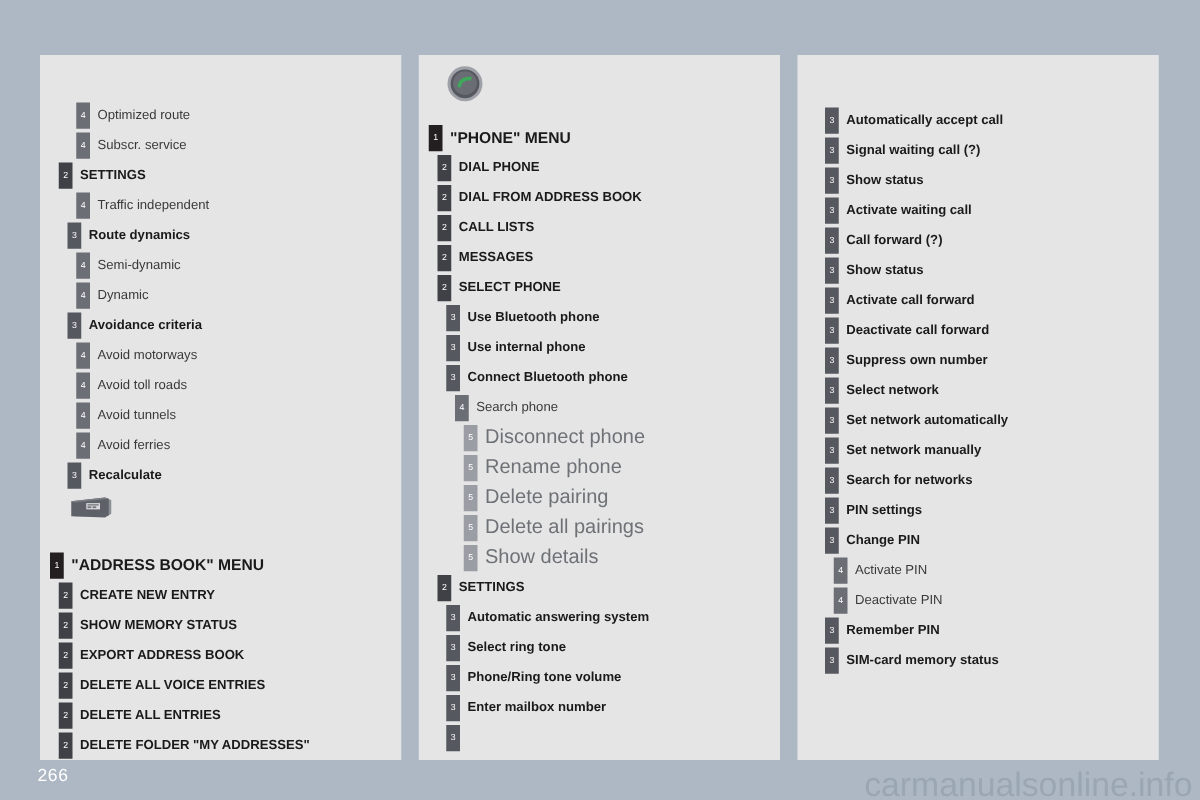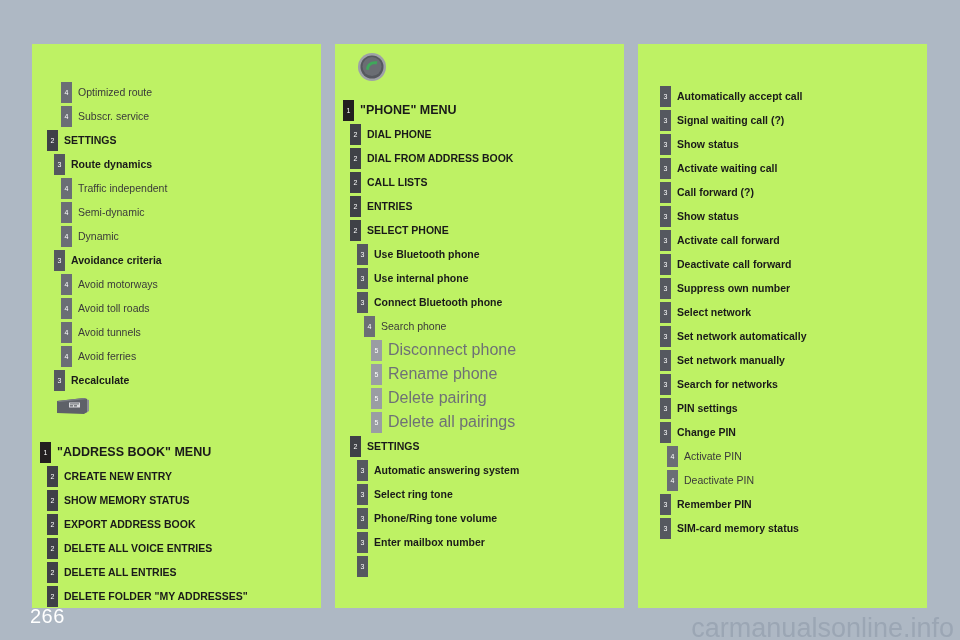--- a/index.html
+++ b/index.html
@@ -24,21 +24,21 @@
     position: absolute;
     left: 32px;
     top: 44px;
     width: 896px;
     height: 564px;
     display: flex;
     gap: 14px;
   }
 
   .panel {
-    background: #bef264;
+    background: #e5e5e5;
     width: 289px;
     height: 564px;
     position: relative;
     box-sizing: border-box;
     overflow: hidden;
   }
 
   .panel-inner {
     position: absolute;
     left: 0;
@@ -114,21 +114,21 @@
     height: 30px;
   }
   .spacer-sm { height: 14px; }
 
   
   .page-number {
     position: absolute;
     left: 30px;
     bottom: 12px;
     color: #ffffff;
-    font-size: 20px;
+    font-size: 14px;
     font-family: "Liberation Sans", sans-serif;
     letter-spacing: 0.5px;
   }
 
   .watermark {
     position: absolute;
     right: 6px;
     bottom: -4px;
     color: #9ba6b4;
     font-size: 27px;
@@ -150,27 +150,27 @@
             <span class="label">Optimized route</span>
           </div>
           <div class="row lvl4">
             <span class="badge">4</span>
             <span class="label">Subscr. service</span>
           </div>
           <div class="row lvl2">
             <span class="badge">2</span>
             <span class="label">SETTINGS</span>
           </div>
+          <div class="row lvl4">
+            <span class="badge">4</span>
+            <span class="label">Traffic independent</span>
+          </div>
           <div class="row lvl3">
             <span class="badge">3</span>
             <span class="label">Route dynamics</span>
-          </div>
-          <div class="row lvl4">
-            <span class="badge">4</span>
-            <span class="label">Traffic independent</span>
           </div>
           <div class="row lvl4">
             <span class="badge">4</span>
             <span class="label">Semi-dynamic</span>
           </div>
           <div class="row lvl4">
             <span class="badge">4</span>
             <span class="label">Dynamic</span>
           </div>
           <div class="row lvl3">
@@ -262,21 +262,21 @@
           <div class="row lvl2">
             <span class="badge">2</span>
             <span class="label">DIAL FROM ADDRESS BOOK</span>
           </div>
           <div class="row lvl2">
             <span class="badge">2</span>
             <span class="label">CALL LISTS</span>
           </div>
           <div class="row lvl2">
             <span class="badge">2</span>
-            <span class="label">ENTRIES</span>
+            <span class="label">MESSAGES</span>
           </div>
           <div class="row lvl2">
             <span class="badge">2</span>
             <span class="label">SELECT PHONE</span>
           </div>
           <div class="row lvl3">
             <span class="badge">3</span>
             <span class="label">Use Bluetooth phone</span>
           </div>
           <div class="row lvl3">
@@ -299,20 +299,24 @@
             <span class="badge">5</span>
             <span class="label">Rename phone</span>
           </div>
           <div class="row lvl5">
             <span class="badge">5</span>
             <span class="label">Delete pairing</span>
           </div>
           <div class="row lvl5">
             <span class="badge">5</span>
             <span class="label">Delete all pairings</span>
+          </div>
+          <div class="row lvl5">
+            <span class="badge">5</span>
+            <span class="label">Show details</span>
           </div>
           <div class="row lvl2">
             <span class="badge">2</span>
             <span class="label">SETTINGS</span>
           </div>
           <div class="row lvl3">
             <span class="badge">3</span>
             <span class="label">Automatic answering system</span>
           </div>
           <div class="row lvl3">

